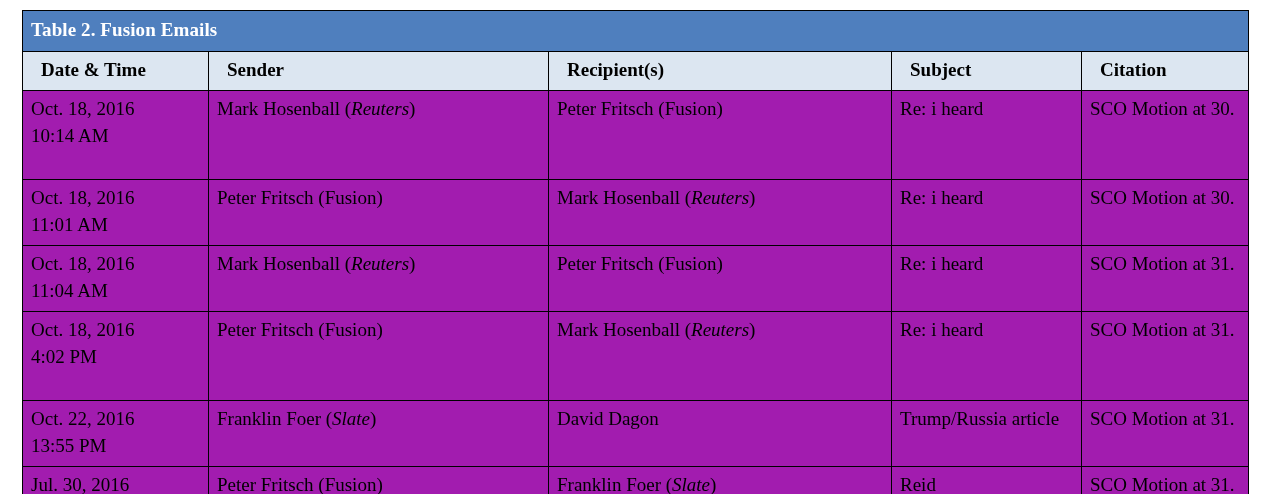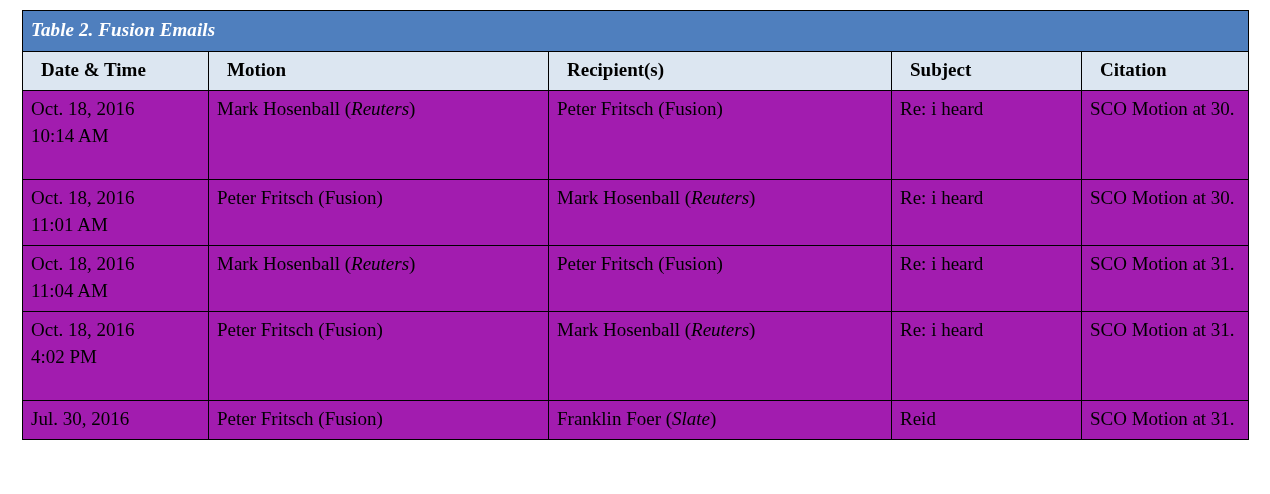--- a/index.html
+++ b/index.html
@@ -36,21 +36,20 @@
     text-align: left;
     line-height: 1.42;
   }
   tr.title-row td {
     background: #4f7fbe;
     color: #ffffff;
     font-weight: bold;
     font-size: 19px;
     padding: 6px 8px 7px 8px;
     letter-spacing: 0.1px;
-    font-style: italic;
   }
   tr.header-row th {
     background: #dce6f1;
     font-weight: bold;
     font-size: 19px;
     white-space: nowrap;
     padding-left: 18px;
   }
   td.cell {
     background: #a21caf;
@@ -75,21 +74,21 @@
       <col class="c-recip">
       <col class="c-subj">
       <col class="c-cite">
     </colgroup>
     <tbody id="table-body">
       <tr class="title-row">
         <td colspan="5">Table 2. Fusion Emails</td>
       </tr>
       <tr class="header-row">
         <th>Date &amp; Time</th>
-        <th>Motion</th>
+        <th>Sender</th>
         <th>Recipient(s)</th>
         <th>Subject</th>
         <th>Citation</th>
       </tr>
     <tr>
           <td class="cell date-cell"><span>Oct. 18, 2016</span><span class="line2">10:14 AM</span><span class="tall-empty"></span></td>
           <td class="cell">Mark Hosenball (<i>Reuters</i>)</td>
           <td class="cell">Peter Fritsch (Fusion)</td>
           <td class="cell">Re: i heard</td>
           <td class="cell">SCO Motion at 30.</td>
@@ -109,20 +108,27 @@
           <td class="cell">SCO Motion at 31.</td>
         </tr>
         <tr>
           <td class="cell date-cell"><span>Oct. 18, 2016</span><span class="line2">4:02 PM</span><span class="tall-empty"></span></td>
           <td class="cell">Peter Fritsch (Fusion)</td>
           <td class="cell">Mark Hosenball (<i>Reuters</i>)</td>
           <td class="cell">Re: i heard</td>
           <td class="cell">SCO Motion at 31.</td>
         </tr>
         <tr>
+          <td class="cell date-cell"><span>Oct. 22, 2016</span><span class="line2">13:55 PM</span></td>
+          <td class="cell">Franklin Foer (<i>Slate</i>)</td>
+          <td class="cell">David Dagon</td>
+          <td class="cell">Trump/Russia article</td>
+          <td class="cell">SCO Motion at 31.</td>
+        </tr>
+        <tr>
           <td class="cell date-cell"><span>Jul. 30, 2016</span></td>
           <td class="cell">Peter Fritsch (Fusion)</td>
           <td class="cell">Franklin Foer (<i>Slate</i>)</td>
           <td class="cell">Reid</td>
           <td class="cell">SCO Motion at 31.</td>
         </tr>
       </tbody>
   </table>
 </div>
 

